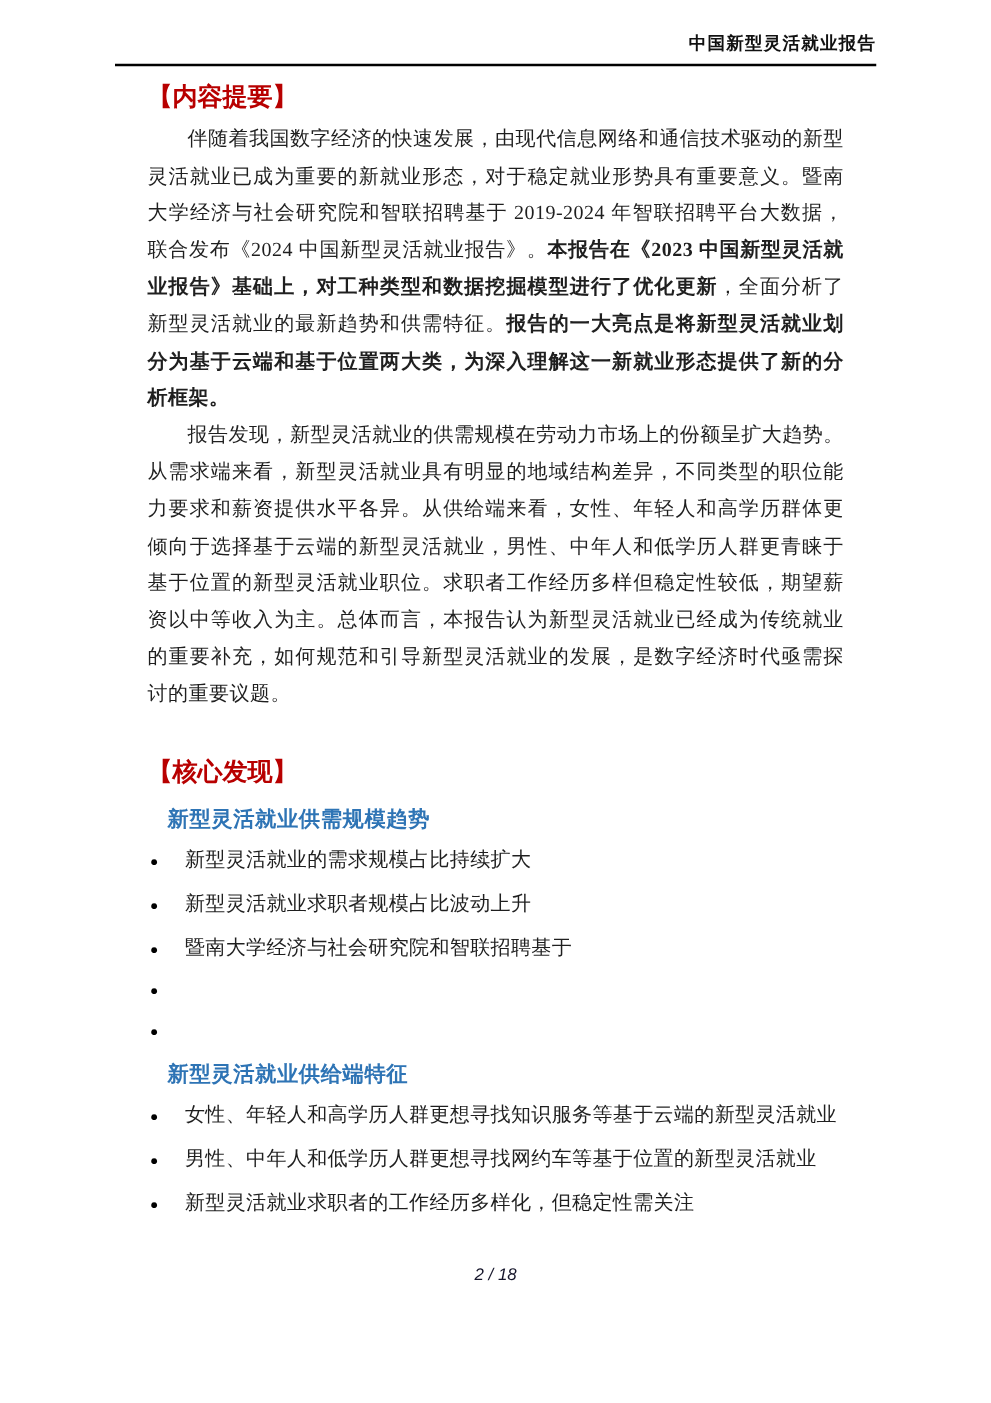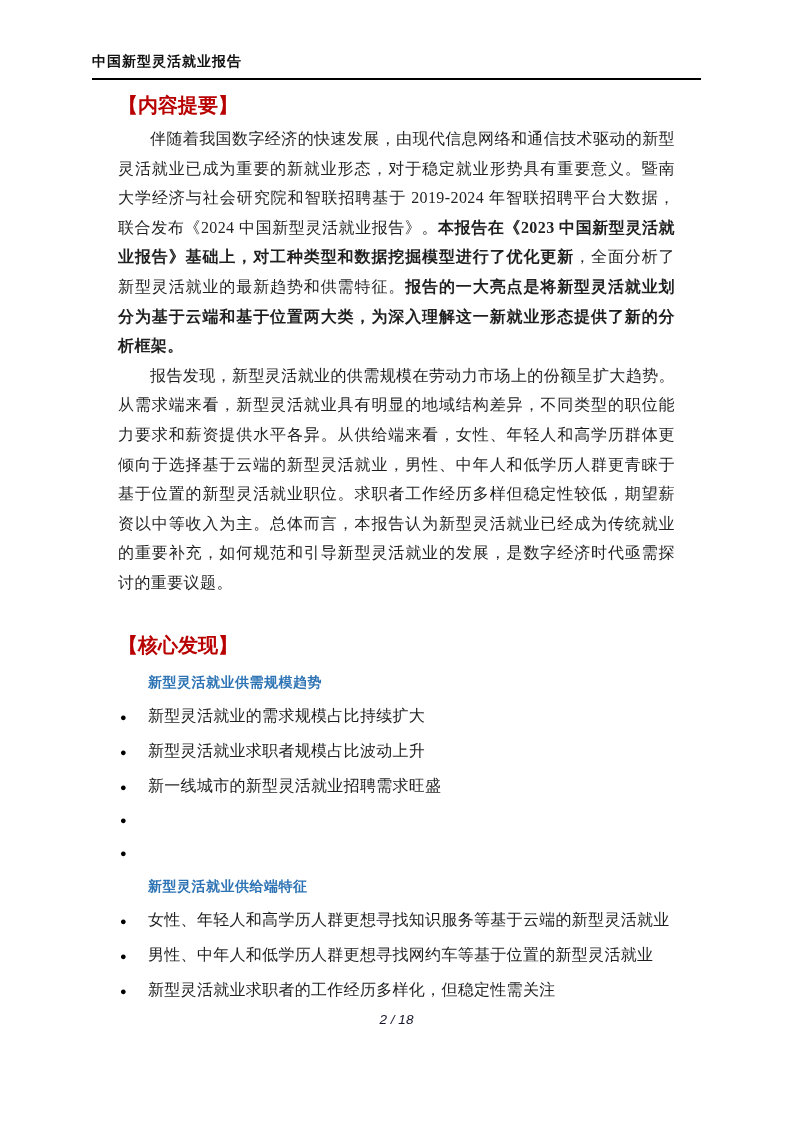--- a/index.html
+++ b/index.html
@@ -13,23 +13,23 @@
     width:793px;height:1122px;
     background:#ffffff;
     position:relative;
     font-family:"Liberation Serif","DejaVu Serif",serif;
     color:var(--ink);
     overflow:hidden;
   }
   
   .doc-header{
     margin:0 92px;
-    padding-top:52px;
+    padding-top:26px;
     border-bottom:2px solid #000;
-    text-align:left;
+    text-align:right;
   }
   .doc-header .doc-title{
     display:inline-block;
     font-family:"Liberation Sans","DejaVu Sans",sans-serif;
     font-size:14px;
     font-weight:700;
     color:#111;
     padding-bottom:7px;
     letter-spacing:1px;
   }
@@ -60,24 +60,24 @@
   }
   p.body-par .b{
     font-weight:700;
   }
   
   .findings-list{margin-top:2px;}
   .group-title{
     font-family:"Liberation Sans","DejaVu Sans",sans-serif;
     color:var(--blue);
     font-weight:800;
-    font-size:14px;
+    font-size:17px;
     letter-spacing:0.5px;
     line-height:33px;
-    margin-left:30px;
+    margin-left:16px;
   }
   .bullet-row{
     display:flex;
     align-items:baseline;
     line-height:33px;
     font-size:16px;
     letter-spacing:0.3px;
   }
   .bullet-glyph{
     flex:none;
@@ -120,21 +120,21 @@
       <div class="bullet-row">
         <span class="bullet-glyph">●</span>
         <span>新型灵活就业的需求规模占比持续扩大</span>
       </div>
       <div class="bullet-row">
         <span class="bullet-glyph">●</span>
         <span>新型灵活就业求职者规模占比波动上升</span>
       </div>
       <div class="bullet-row">
         <span class="bullet-glyph">●</span>
-        <span>新一线城市的新型灵活就业招聘需求旺盛</span>
+        <span>暨南大学经济与社会研究院和智联招聘基于</span>
       </div>
       <div class="bullet-row">
         <span class="bullet-glyph">●</span>
       </div>
       <div class="bullet-row">
         <span class="bullet-glyph">●</span>
       </div>
       <div class="group-title">新型灵活就业供给端特征</div>
       <div class="bullet-row">
         <span class="bullet-glyph">●</span>

